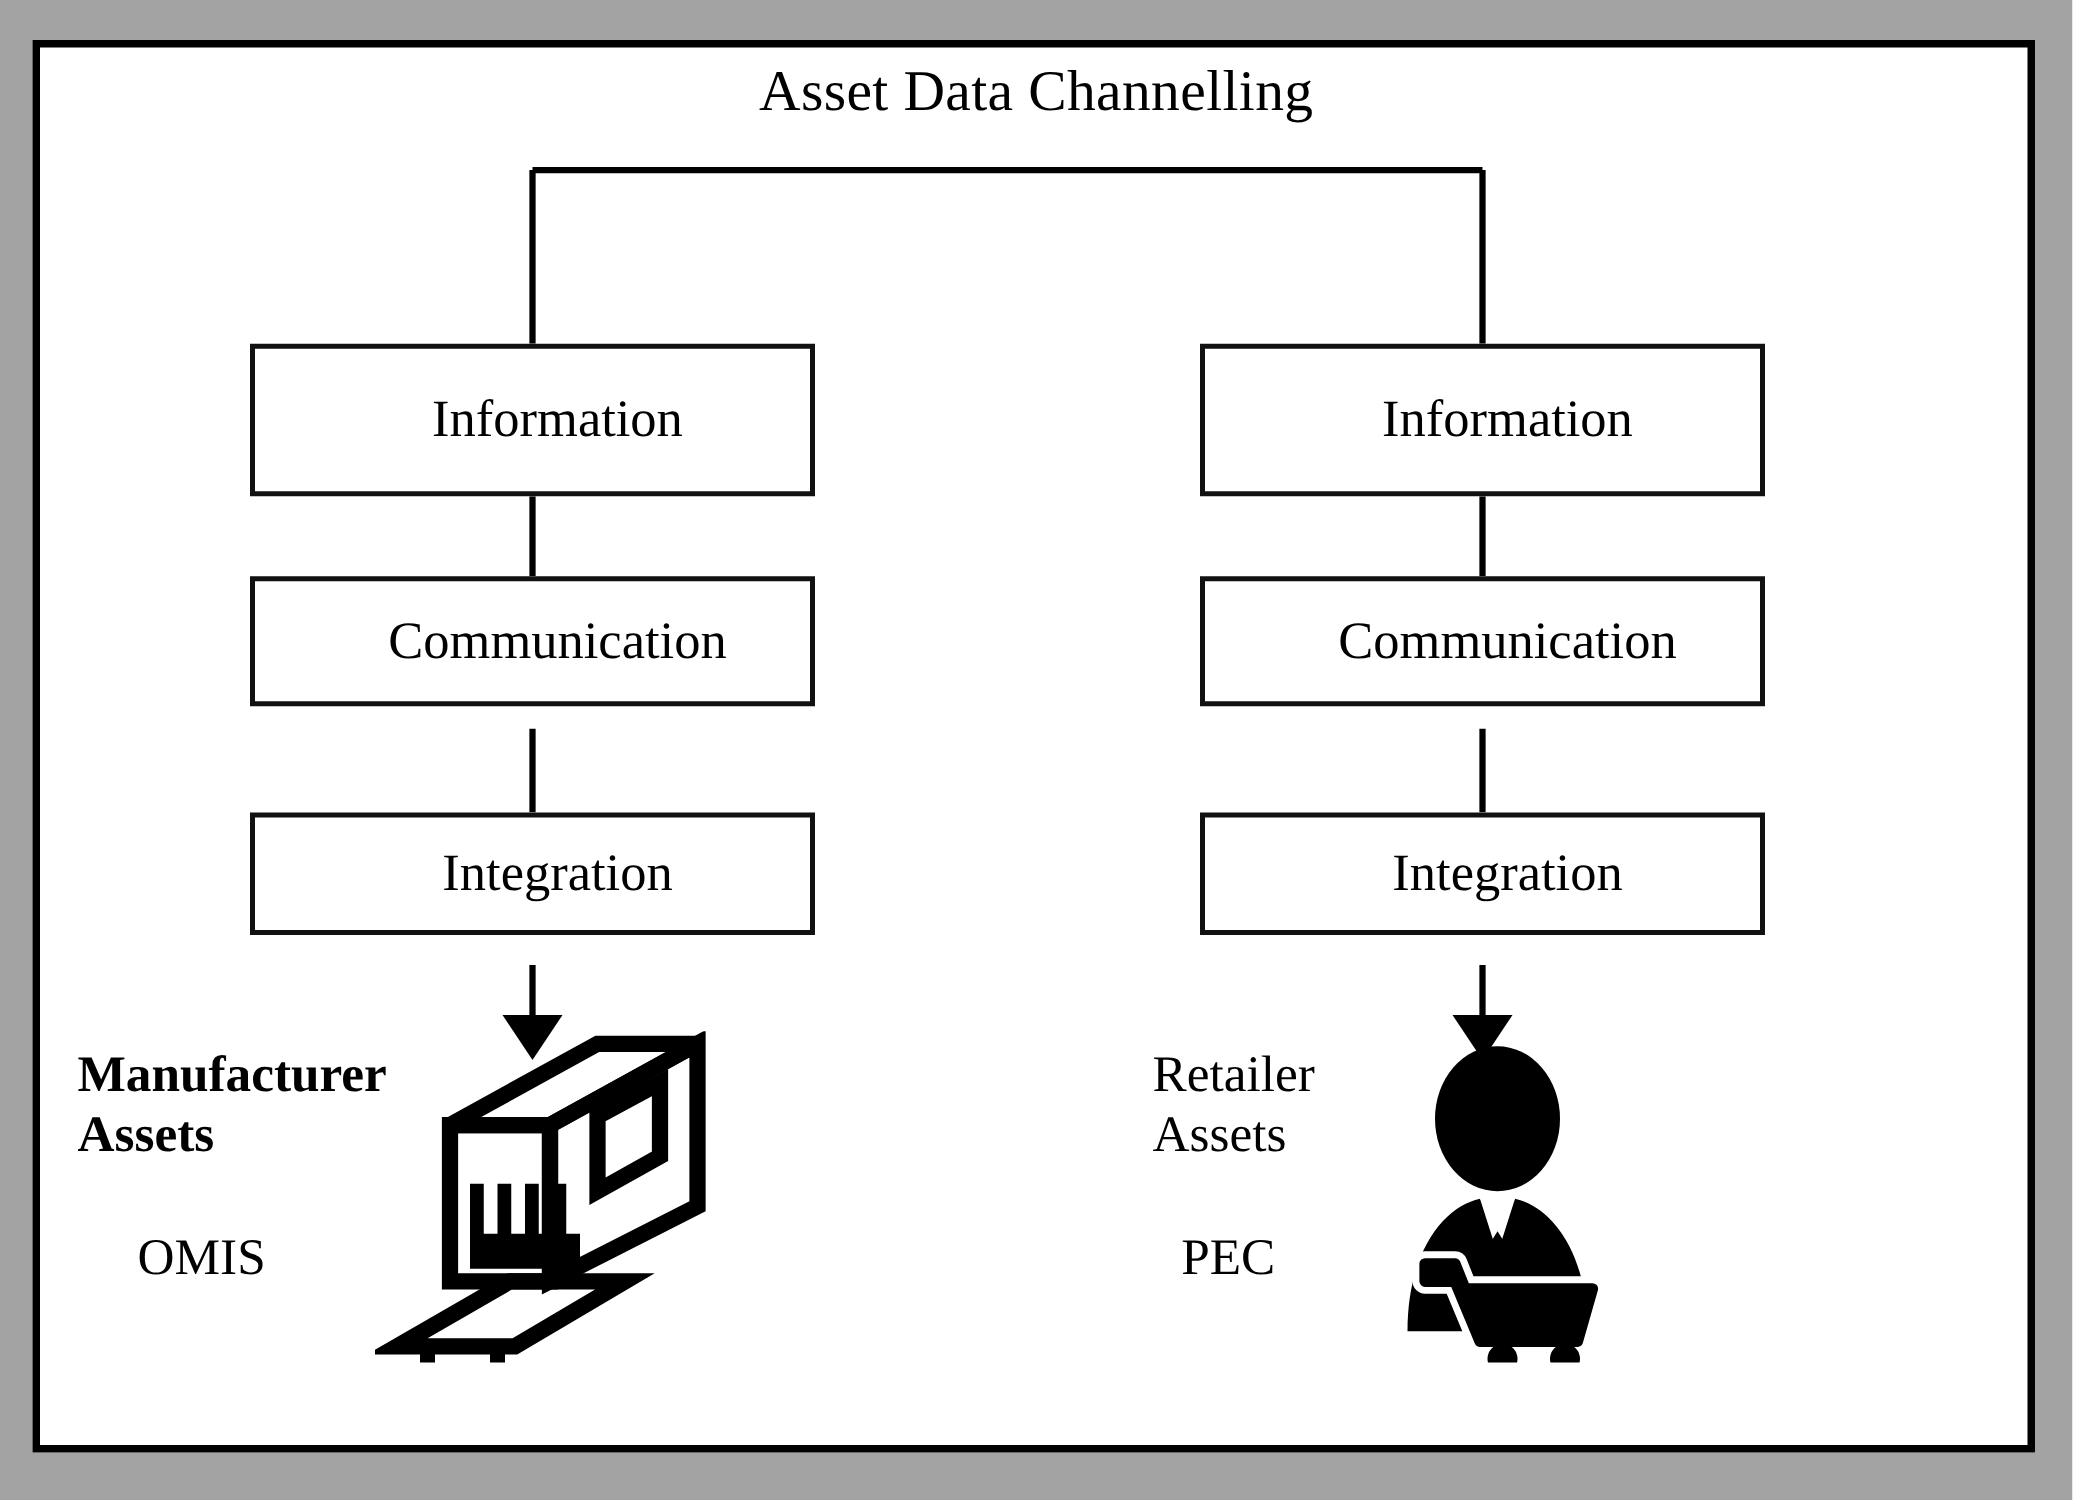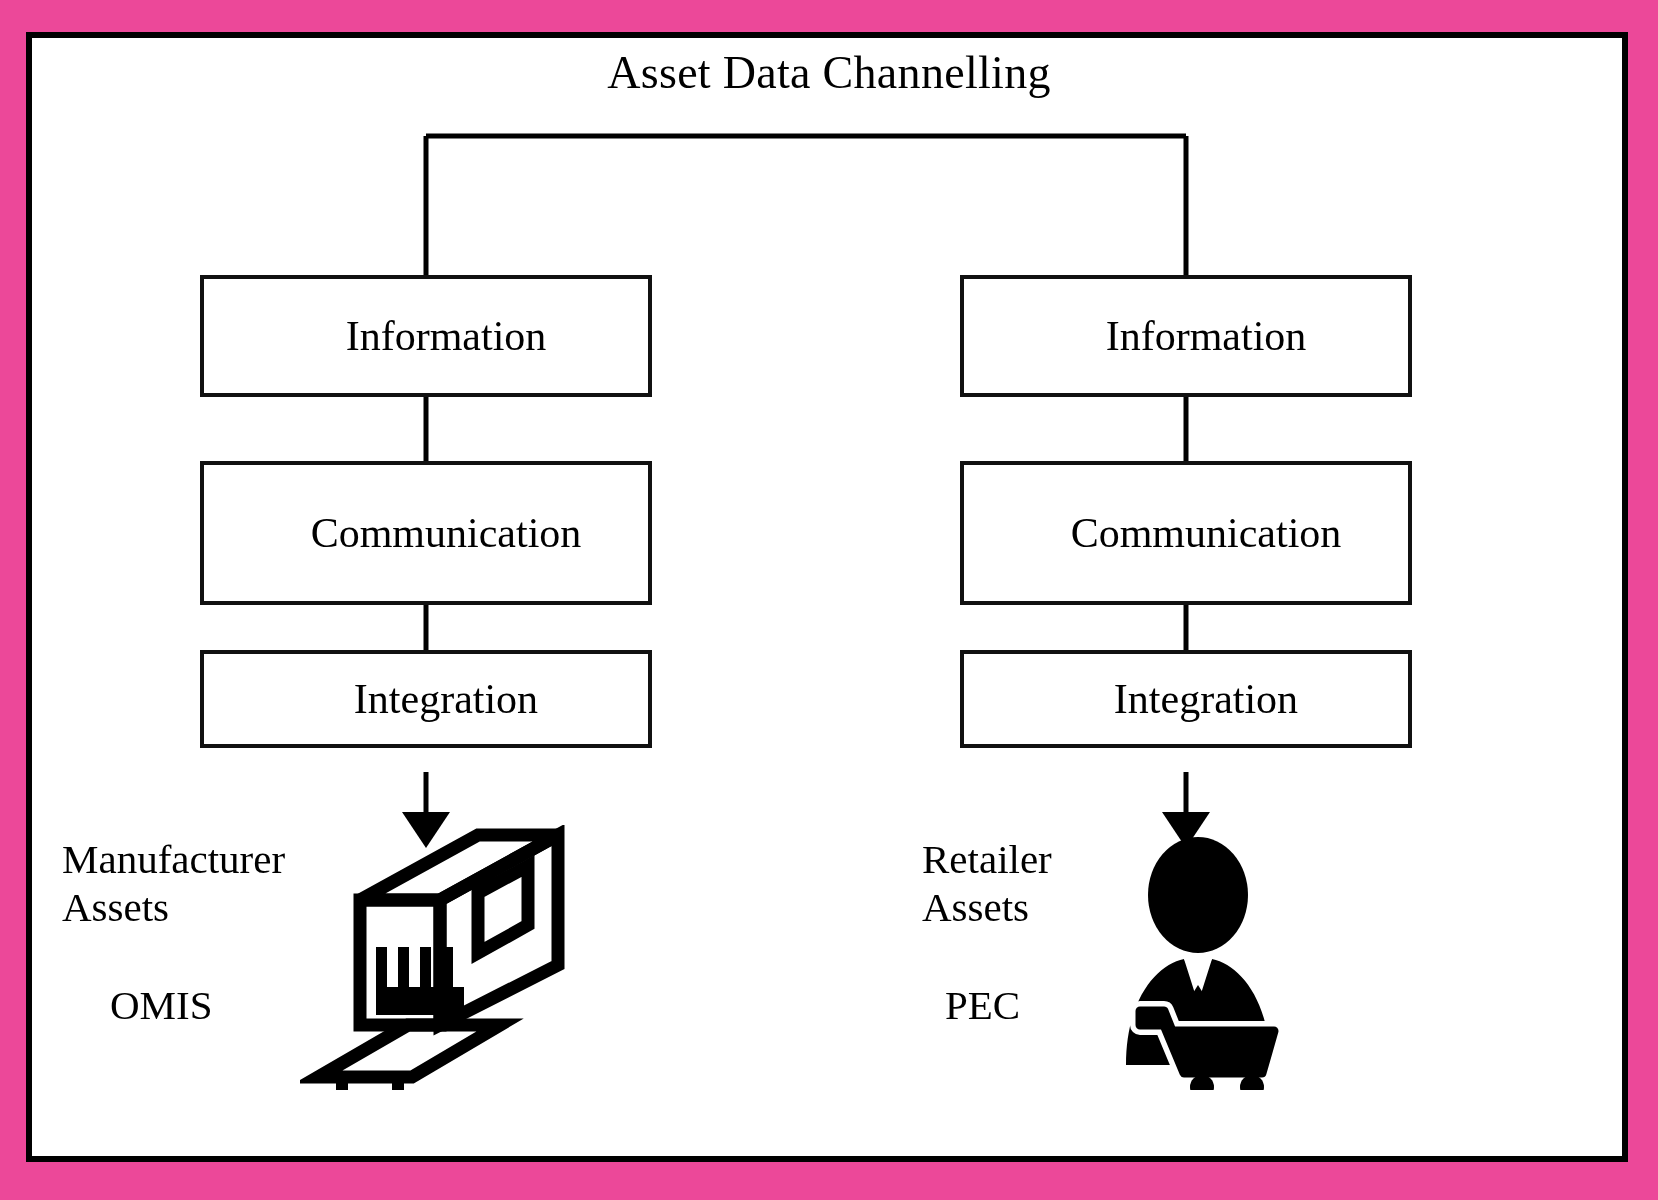--- a/index.html
+++ b/index.html
@@ -9,21 +9,21 @@
     background: #ffffff;
   }
   body {
     font-family: "Liberation Serif", "DejaVu Serif", serif;
     color: #000000;
   }
   #canvas {
     position: relative;
     width: 1658px;
     height: 1200px;
-    background: #ec4899;
+    background: #a3a3a3;
     overflow: hidden;
   }
   
   #outer-frame {
     position: absolute;
     left: 26px;
     top: 32px;
     width: 1602px;
     height: 1130px;
     border: 6px solid #000000;
@@ -71,31 +71,31 @@
     align-items: center;
     justify-content: center;
     font-size: 42px;
     line-height: 1;
     white-space: nowrap;
     padding-left: 40px;
   }
   .col-left  { left: 200px; width: 452px; }
   .col-right { left: 960px; width: 452px; }
   .row-info  { top: 275px;  height: 122px; }
-  .row-comm  { top: 461px;  height: 144px; }
+  .row-comm  { top: 461px;  height: 104px; }
   .row-integ { top: 650px;  height: 98px; }
 
   
   .asset-caption {
     position: absolute;
     font-size: 41px;
     line-height: 1.18;
     white-space: pre-line;
   }
-  #manufacturer-assets-label { left: 62px;  top: 835px; }
+  #manufacturer-assets-label { left: 62px;  top: 835px; font-weight: bold; }
   #retailer-assets-label     { left: 922px; top: 835px; }
 
   .system-label {
     position: absolute;
     font-size: 41px;
     line-height: 1;
     white-space: nowrap;
   }
   #omis-label { left: 110px; top: 985px; }
   #pec-label  { left: 945px; top: 985px; }

